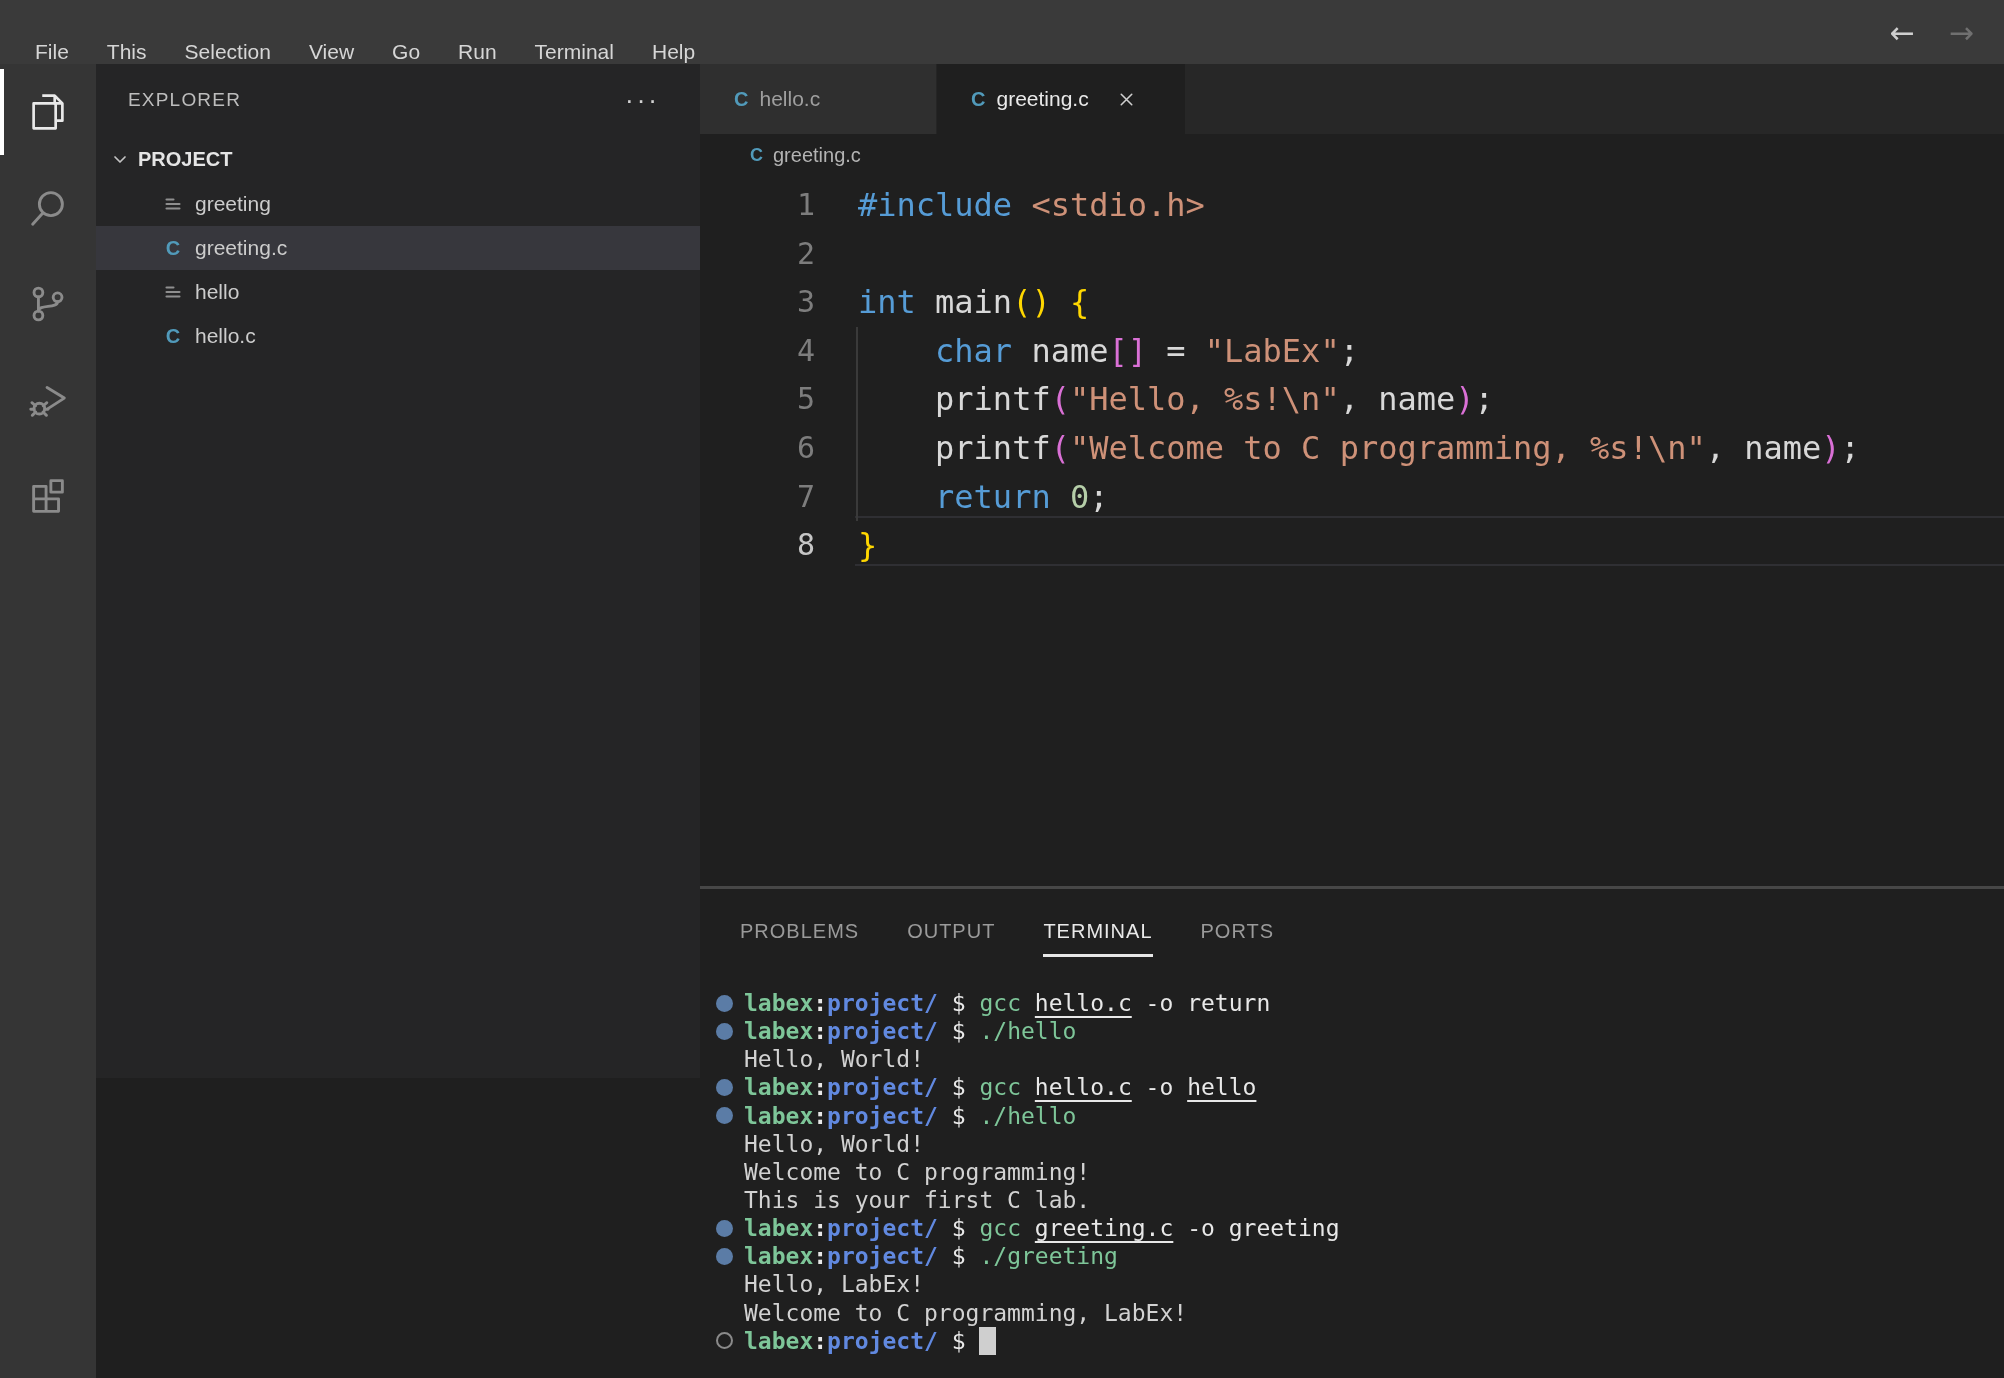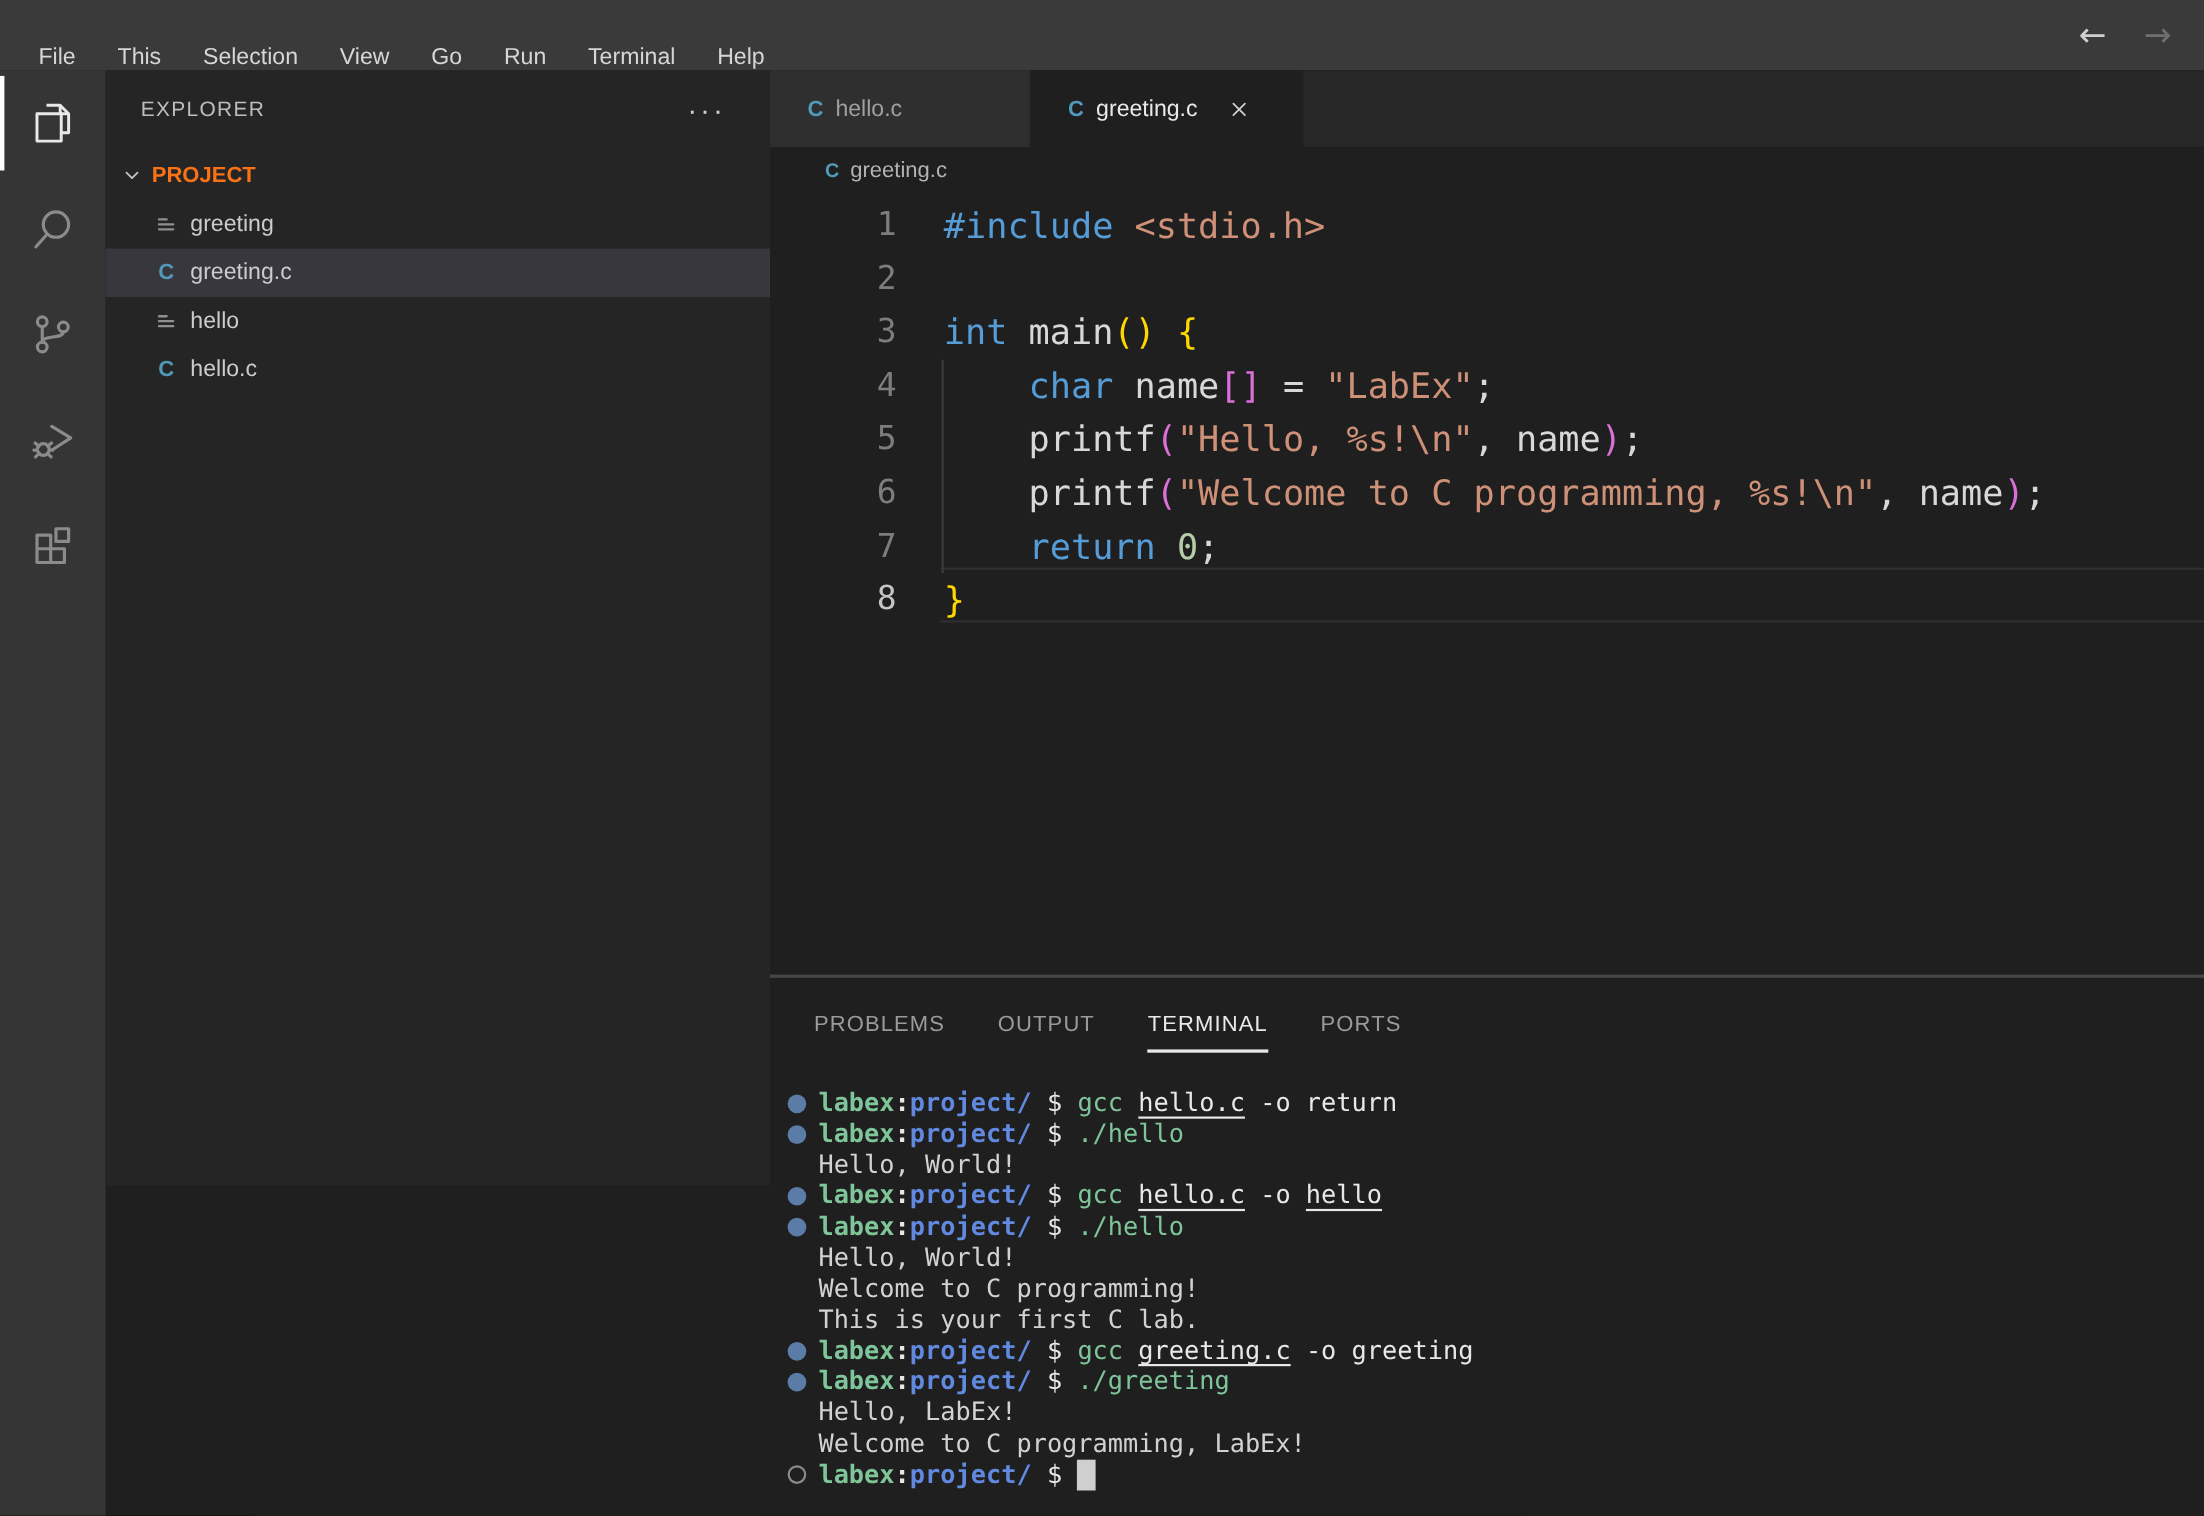--- a/index.html
+++ b/index.html
@@ -31,24 +31,24 @@
   
   .sidebar { position:absolute; left:96px; top:64px; width:604px; height:1014px;
     background:#252526; }
   .sidebar-header { position:absolute; top:14px; left:0; right:0; height:44px;
     display:flex; align-items:center; justify-content:space-between;
     padding:0 40px 0 32px; }
   .explorer-title { color:#bdbdbd; font-size:19px; letter-spacing:1.2px; }
   .more-actions { color:#d2d2d2; font-size:26px; letter-spacing:3px; line-height:10px; }
   .project-row { position:absolute; top:73px; left:0; right:0; height:44px;
     display:flex; align-items:center; padding-left:14px; gap:8px;
-    color:#f97316; font-weight:bold; font-size:20px; }
+    color:#e5e5e5; font-weight:bold; font-size:20px; }
   .project-row svg { width:20px; height:20px; color:#c3c3c3; }
   .file-tree { position:absolute; top:118px; left:0; right:0; }
-  .tree-row { height:44px; display:flex; align-items:center; padding-left:42px;
+  .tree-row { height:44px; display:flex; align-items:center; padding-left:64px;
     gap:9px; font-size:21px; color:#cccccc; }
   .tree-row.selected { background:#37373d; }
   .file-icon { width:26px; height:26px; display:flex; align-items:center;
     justify-content:center; flex-shrink:0; }
   .c-letter { color:var(--c-icon); font-weight:bold; font-size:20px; }
   .bin-icon { color:#8f8f8f; width:24px; height:24px; }
   
   .editor { position:absolute; left:700px; top:64px; width:1304px; height:822px;
     background:#1f1f1f; }
   .tabbar { position:absolute; left:0; top:0; right:0; height:70px;

